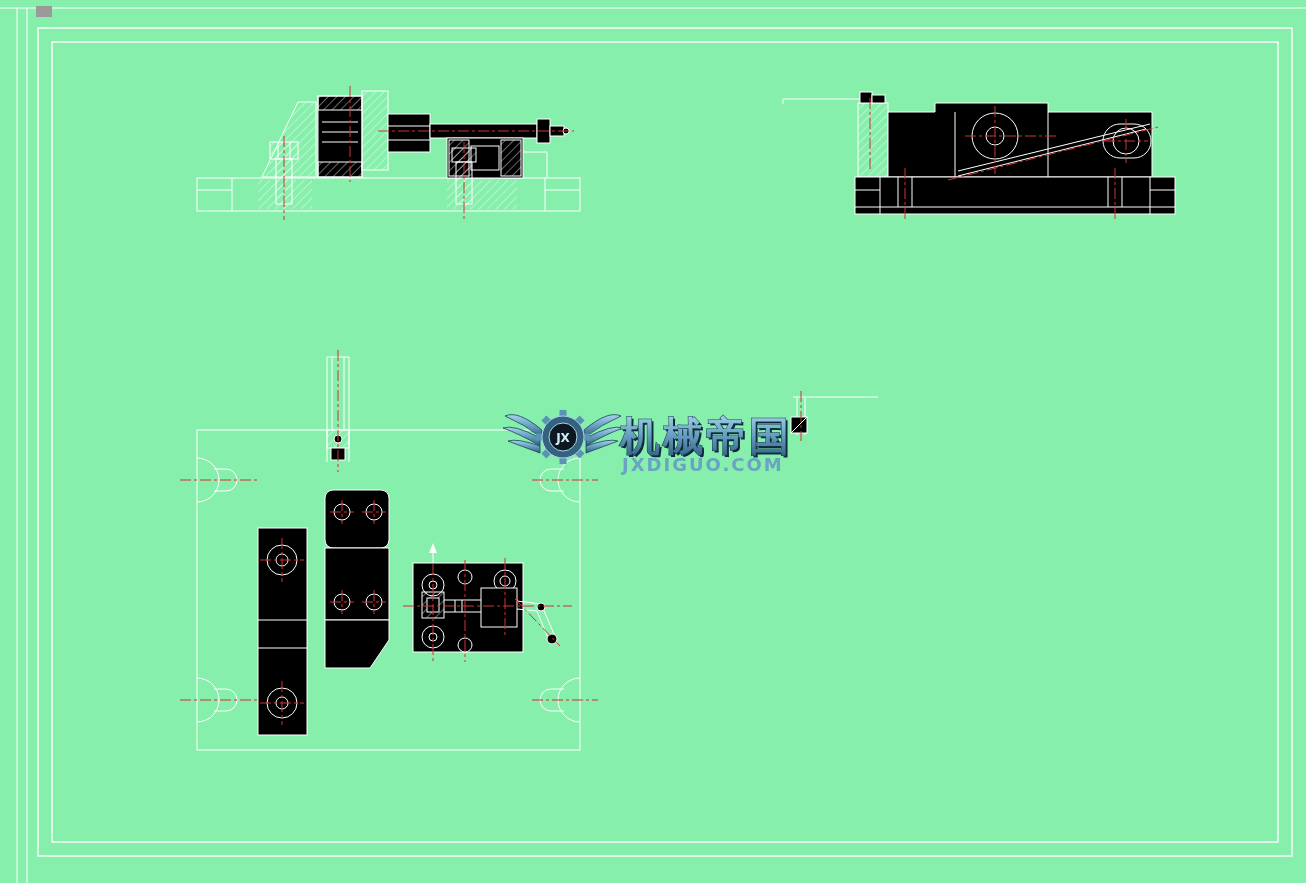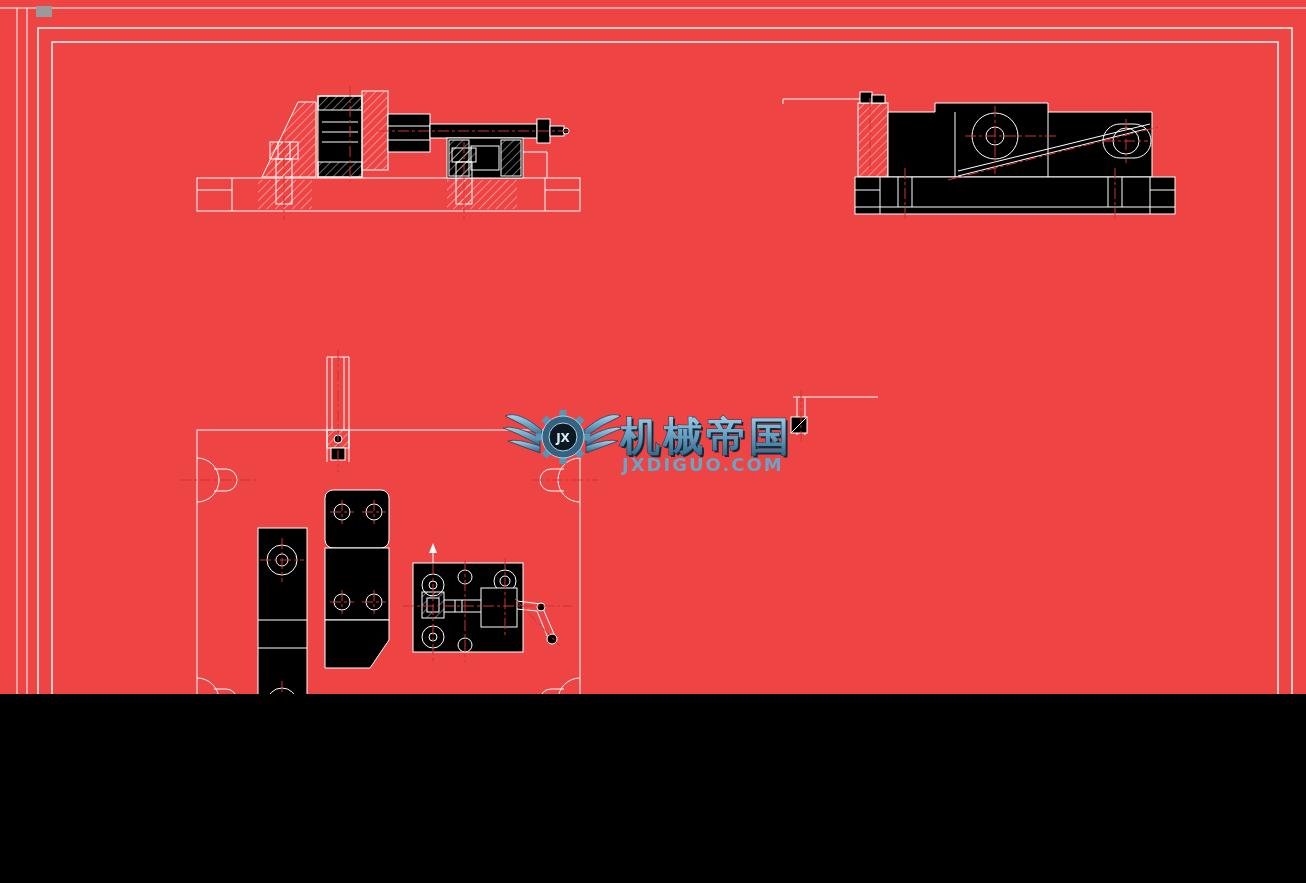--- a/index.html
+++ b/index.html
@@ -1,16 +1,16 @@
 <!DOCTYPE html>
 <html><head>
 <meta charset="utf-8">
 <style>
   html,body{margin:0;padding:0;background:#000;}
-  .canvas{position:relative;width:1306px;height:694px;background:#ef4444;overflow:hidden;}
+  .canvas{position:relative;width:1306px;height:883px;background:#86efac;overflow:hidden;}
   svg{display:block;}
   .w{stroke:#fff;stroke-width:1;fill:none;}
   .wf{stroke:#fff;stroke-width:1;fill:#000;}
   .hz{stroke:#fff;stroke-width:1;fill:url(#hatch);}
   .hfill{fill:url(#hatch);stroke:none;}
   .cl{stroke:#d03232;stroke-width:1;fill:none;stroke-dasharray:11 3 3 3;}
   .frame{stroke:#fff;stroke-width:1.4;fill:none;}
   text{font-family:"DejaVu Sans","Liberation Sans",sans-serif;}
   .wm-title{font-size:40px;font-weight:bold;letter-spacing:3px;}
   .wm-sub{font-size:18px;font-weight:bold;letter-spacing:2px;}

